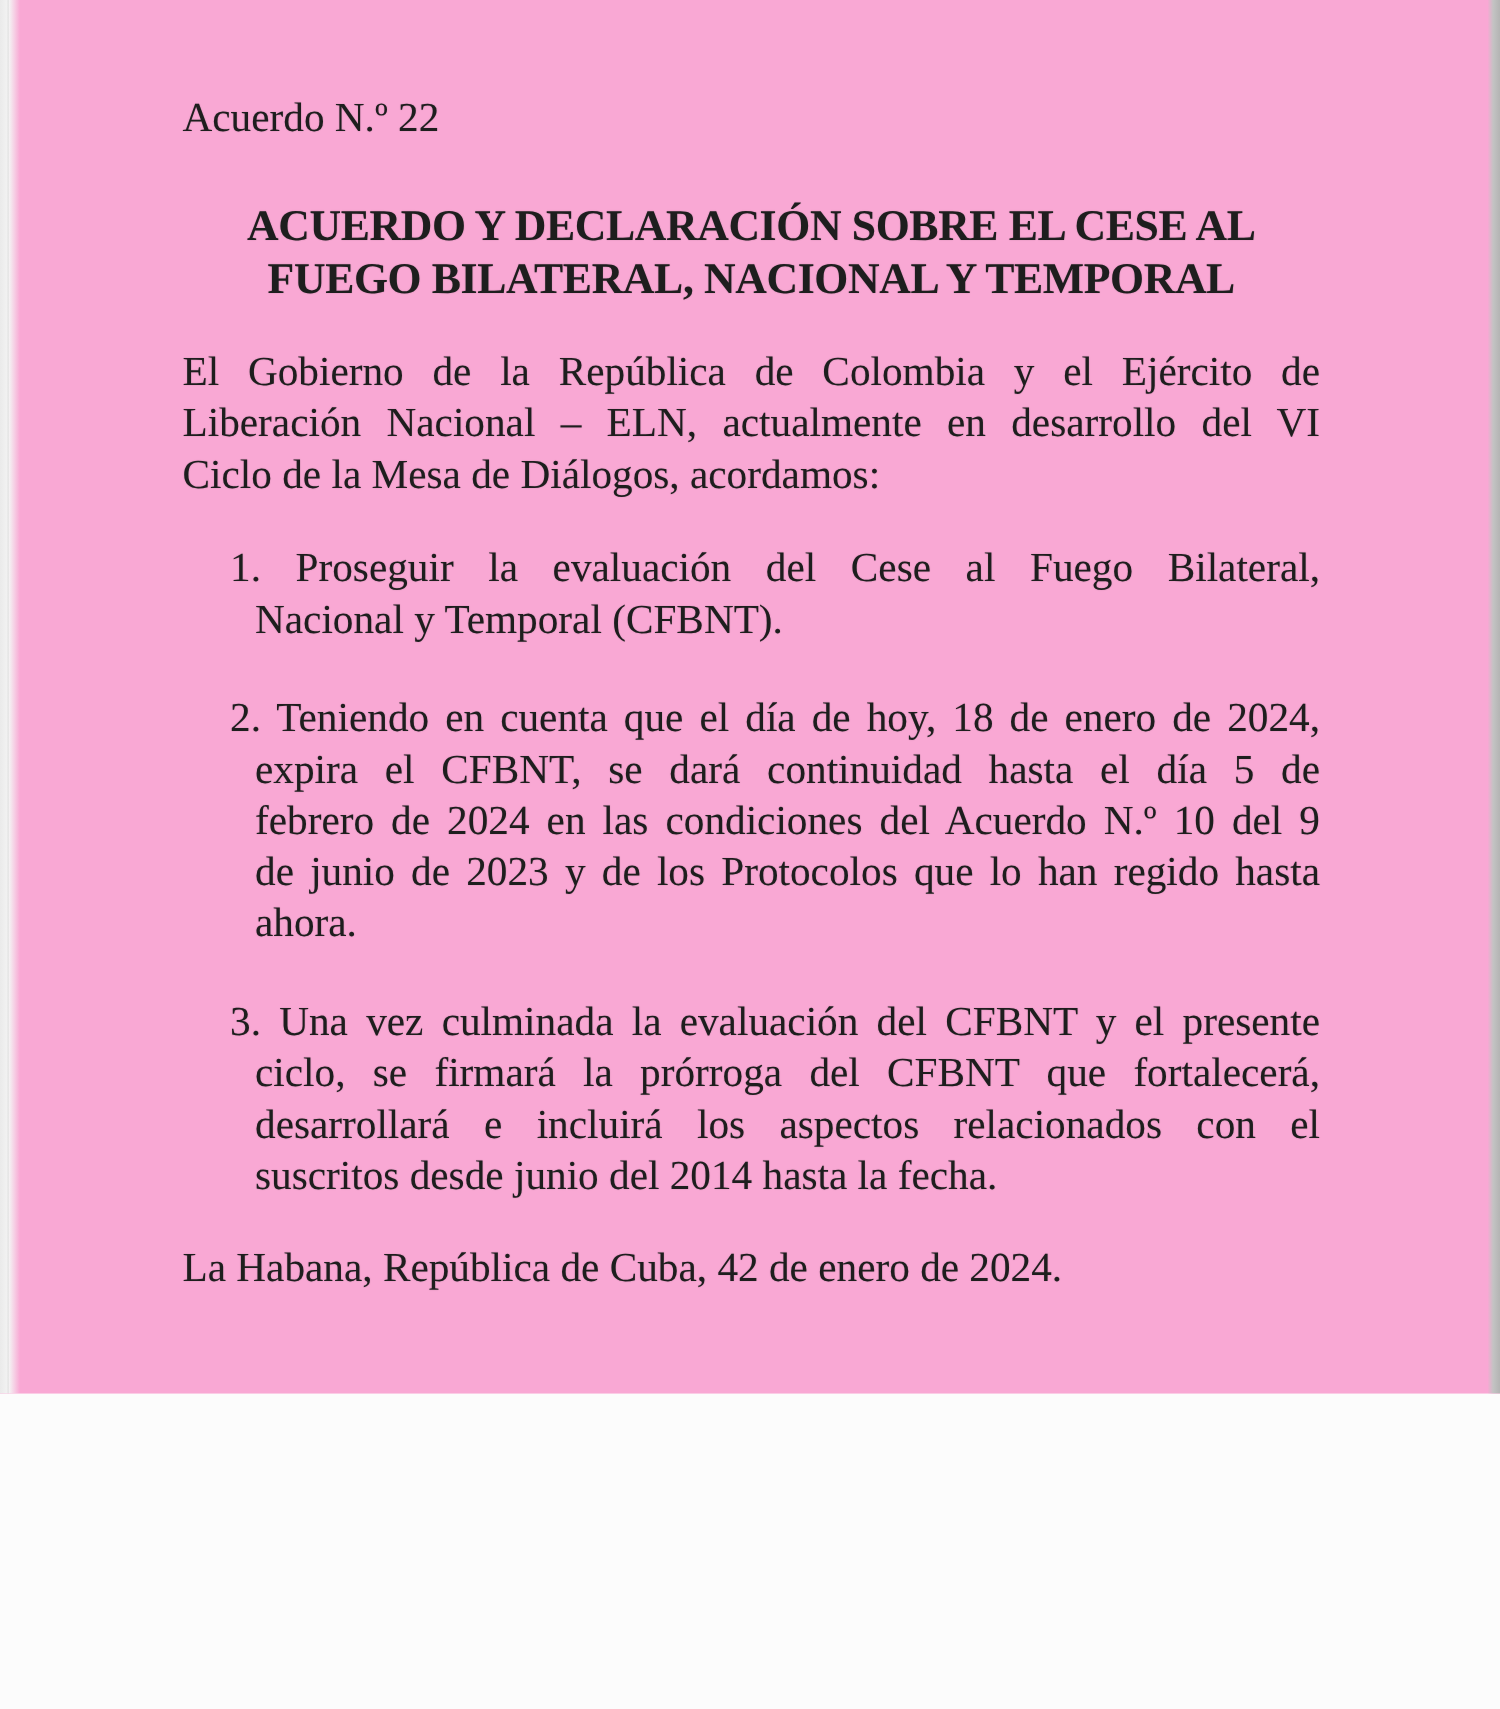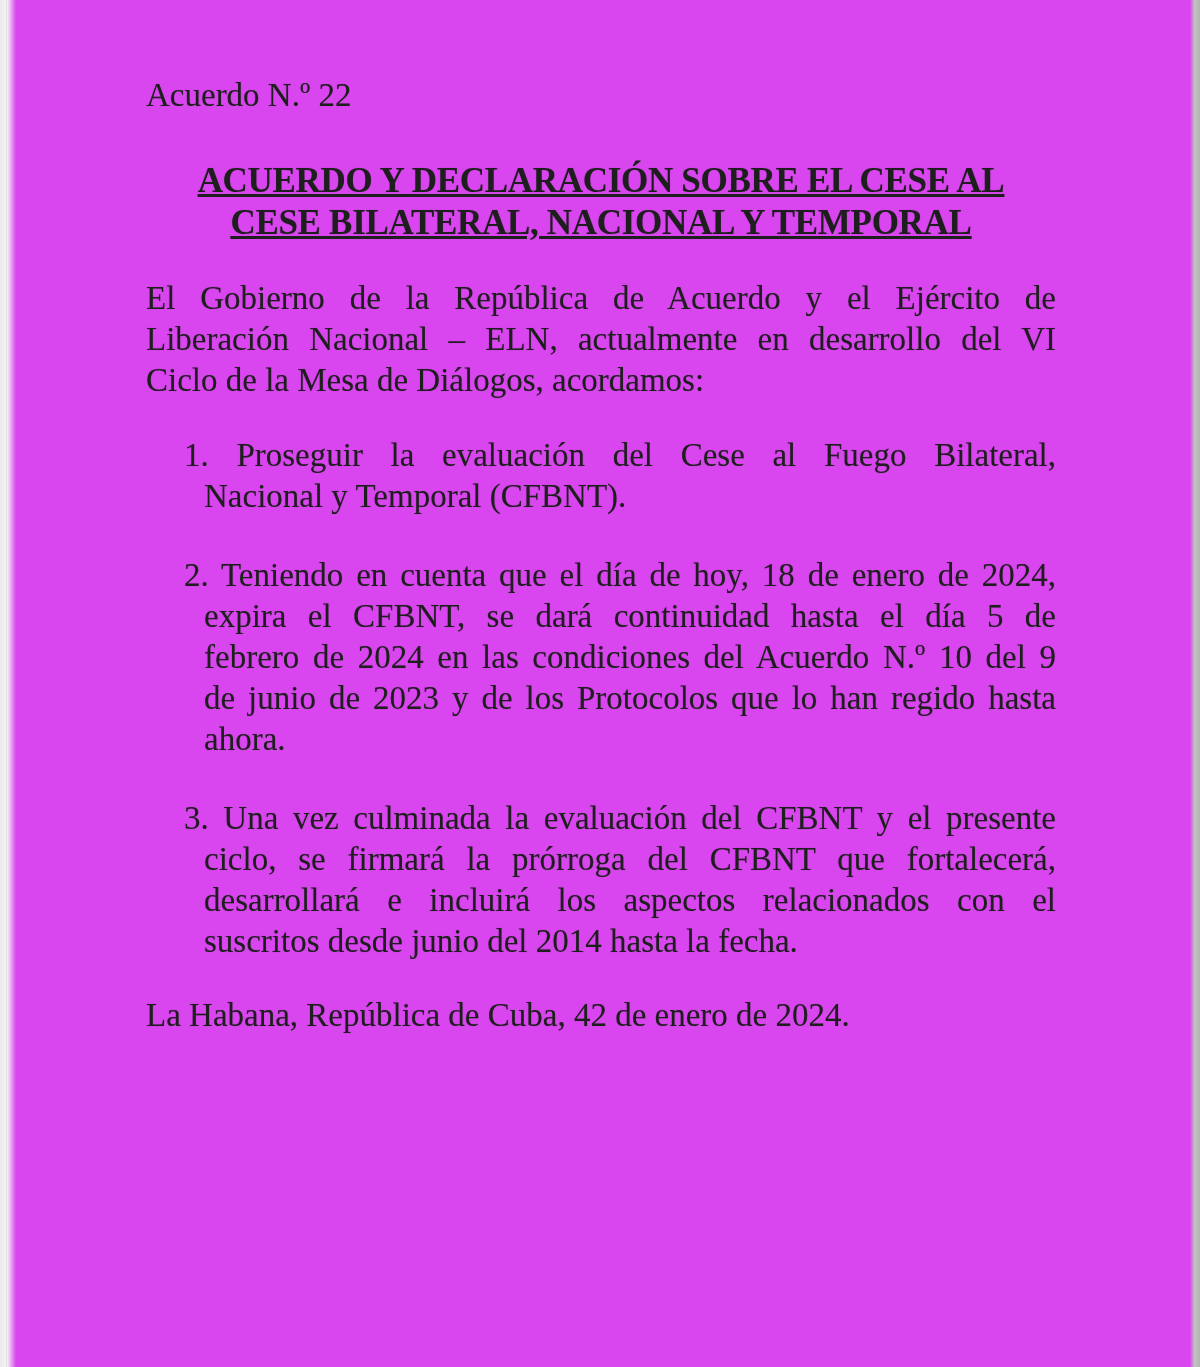--- a/index.html
+++ b/index.html
@@ -3,22 +3,22 @@
 <meta charset="utf-8">
 <style>
   html, body {
     margin: 0;
     padding: 0;
     background: #fcfcfc;
   }
   .page {
     position: relative;
     width: 1200px;
-    height: 1367px;
-    background: #d946ef;
+    height: 1115px;
+    background: #f9a8d4;
     overflow: hidden;
     font-family: "Liberation Serif", "DejaVu Serif", serif;
     color: #1e1e1e;
   }
   
   .edge-left {
     position: absolute;
     left: 0; top: 0; bottom: 0;
     width: 16px;
     background: linear-gradient(90deg, #eaeaea 0%, #f4f4f4 45%, rgba(255,255,255,0) 100%);
@@ -52,21 +52,20 @@
   .title {
     margin-top: 44px;
     font-weight: bold;
     font-size: 35px;
     line-height: 42px;
     letter-spacing: -0.3px;
   }
   .center-lines .jline {
     text-align: center;
     text-align-last: center;
-    text-decoration: underline;
   }
   .intro {
     margin-top: 34px;
   }
   .justify-lines .jline {
     text-align: justify;
     text-align-last: justify;
   }
   .justify-lines .jline.last {
     text-align: center;
@@ -98,25 +97,25 @@
 <div class="page">
   <div class="edge-left"></div>
   <div class="edge-left-line"></div>
   <div class="edge-right"></div>
 
   <div class="content">
     <div class="docnum">Acuerdo N.º 22</div>
 
     <div class="title center-lines">
         <div class="jline first">ACUERDO Y DECLARACIÓN SOBRE EL CESE AL</div>
-        <div class="jline last">CESE BILATERAL, NACIONAL Y TEMPORAL</div>
+        <div class="jline last">FUEGO BILATERAL, NACIONAL Y TEMPORAL</div>
       </div>
 
     <div class="intro justify-lines">
-        <div class="jline first">El Gobierno de la República de Acuerdo y el Ejército de</div>
+        <div class="jline first">El Gobierno de la República de Colombia y el Ejército de</div>
         <div class="jline">Liberación Nacional – ELN, actualmente en desarrollo del VI</div>
         <div class="jline last">Ciclo de la Mesa de Diálogos, acordamos:</div>
       </div>
 
     <div class="items">
         <div class="item justify-lines">
           <div class="jline first">1. Proseguir la evaluación del Cese al Fuego Bilateral,</div>
           <div class="jline last">Nacional y Temporal (CFBNT).</div>
         </div>
         <div class="item justify-lines">

